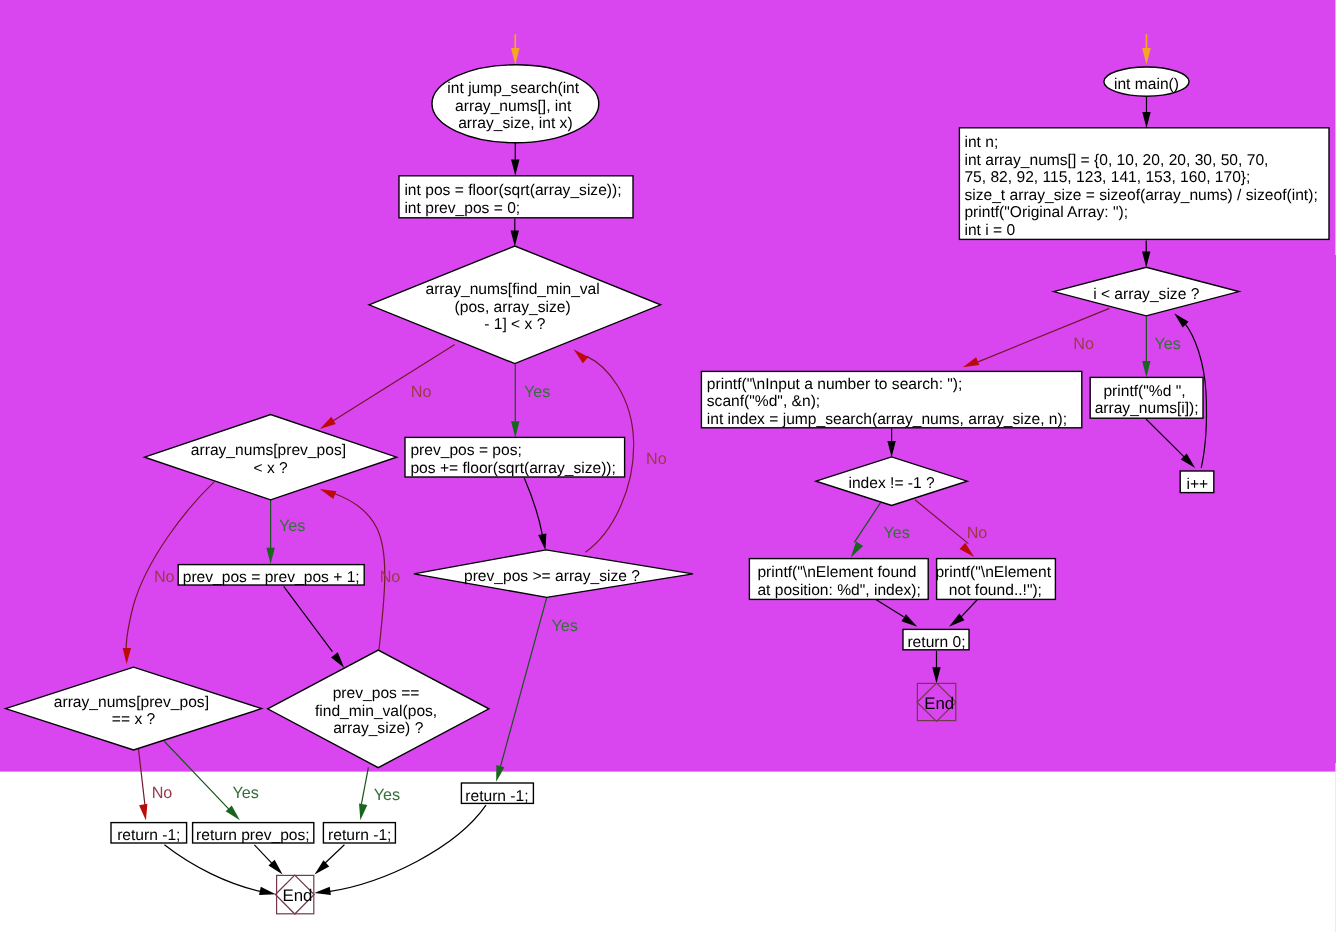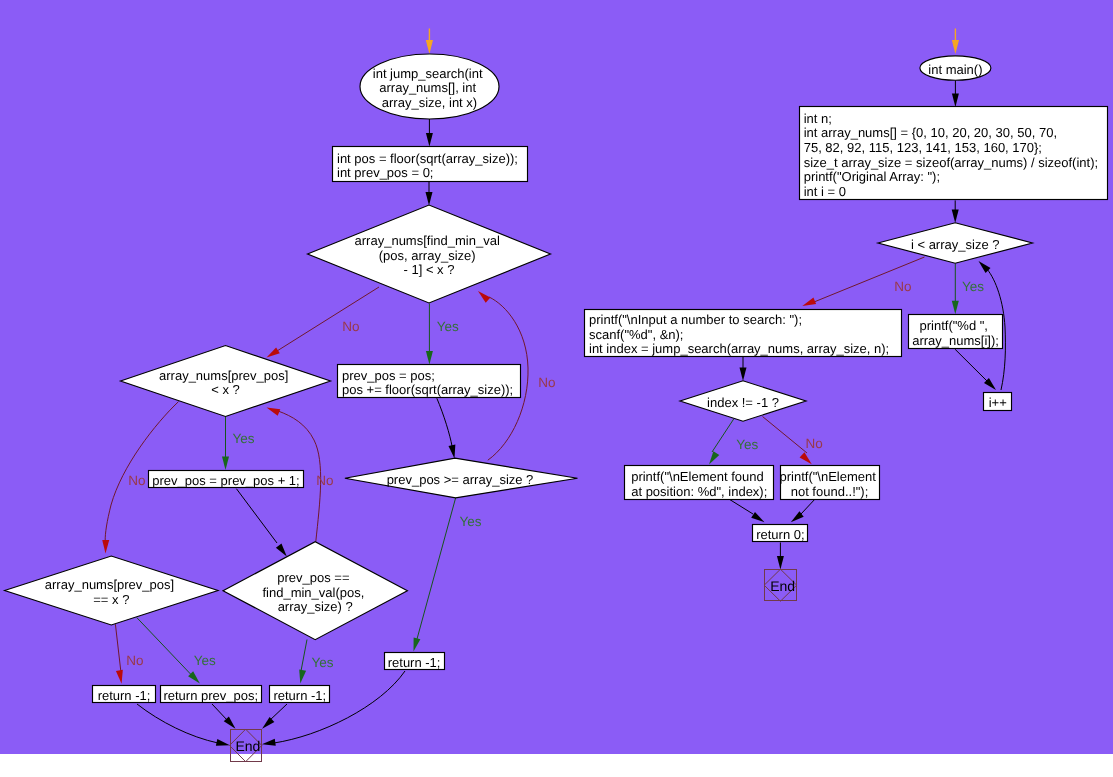--- a/index.html
+++ b/index.html
@@ -1,20 +1,20 @@
 <!DOCTYPE html>
 <html><head>
 <meta charset="utf-8">
 <title>Flowchart: jump search in C</title>
 <style>
   html,body{margin:0;padding:0;background:#ffffff;}
   *{-webkit-font-smoothing:antialiased;text-rendering:geometricPrecision;}
   body{width:1113px;height:777px;overflow:hidden;
        font-family:"Liberation Sans",sans-serif;}
-  #canvas{position:relative;width:1113px;height:754px;background:#8b5cf6;}
+  #canvas{position:relative;width:1113px;height:643px;background:#d946ef;}
   svg{position:absolute;left:0;top:0;display:block;}
   .sh{fill:#ffffff;stroke:#000000;stroke-width:1.15;}
   .term{fill:none;stroke:#713a4a;stroke-width:1;}
   .nt{font-family:"Liberation Sans",sans-serif;fill:#000000;}
   .eb{fill:none;stroke:#000000;stroke-width:1;}
   .ebf{fill:#000000;stroke:none;}
   .ey{fill:none;stroke:#17541c;stroke-width:1;}
   .eyf{fill:#17661c;stroke:none;}
   .en{fill:none;stroke:#70182c;stroke-width:1;}
   .enf{fill:#bb0a0a;stroke:none;}

